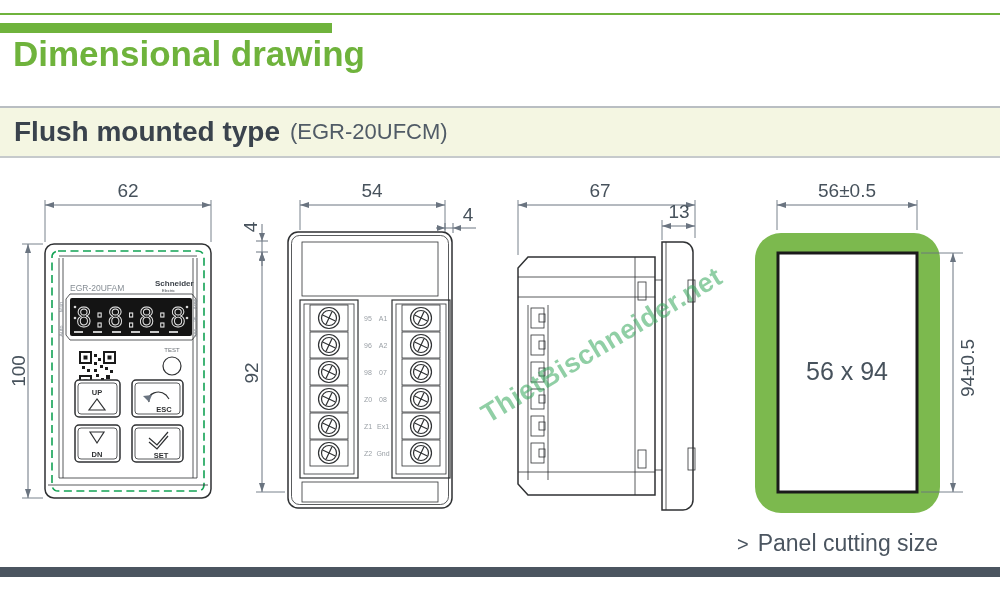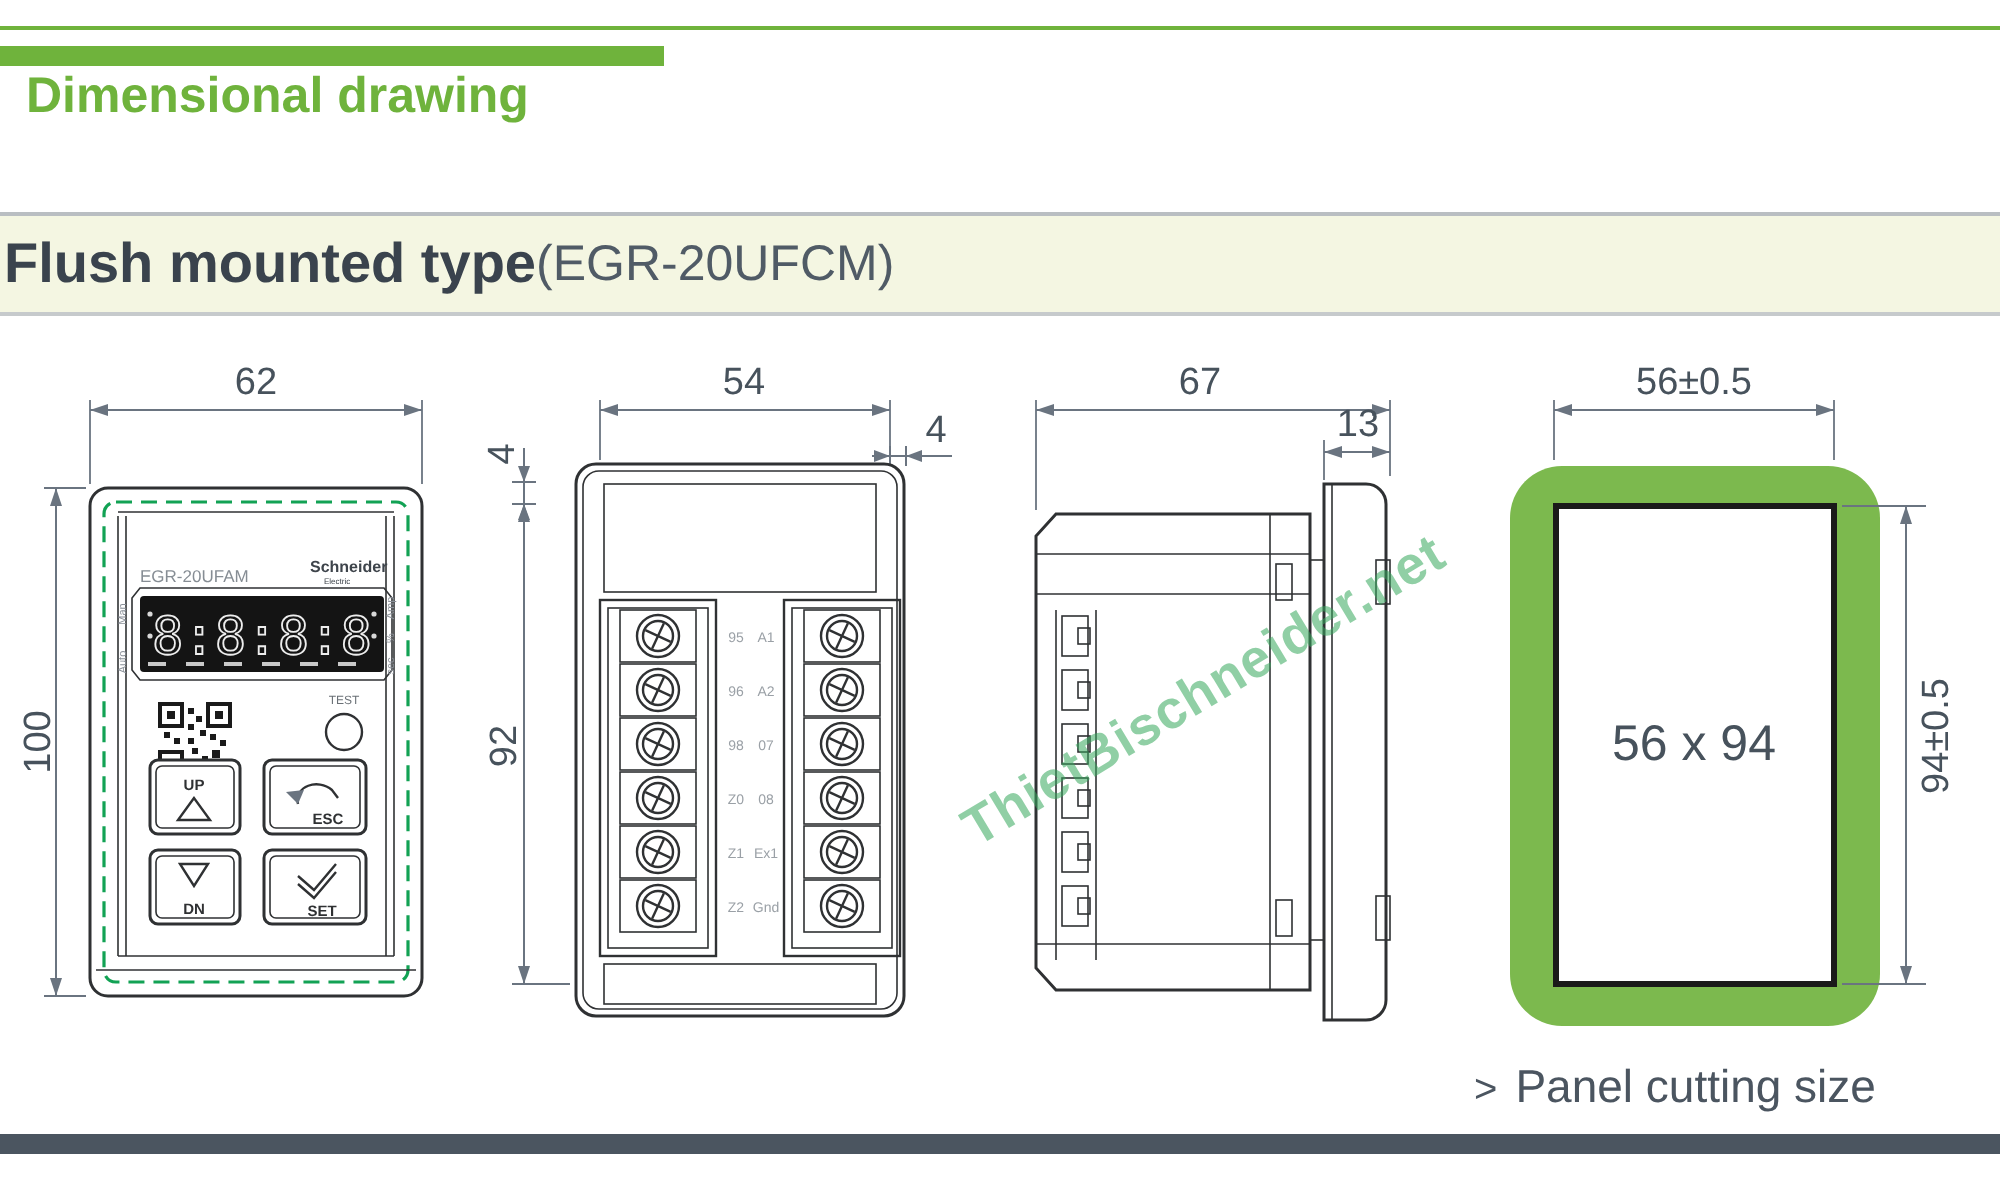--- a/index.html
+++ b/index.html
@@ -3,29 +3,29 @@
 <meta charset="utf-8">
 <style>
   html,body { margin:0; padding:0; background:#ffffff; }
   .page {
     position:relative; width:1000px; height:600px; background:#ffffff;
     font-family:"Liberation Sans", sans-serif; overflow:hidden;
   }
   
   .top-thin-line { position:absolute; top:13px; left:0; width:1000px; height:2px; background:#6fb33c; }
   .top-thick-bar { position:absolute; top:23px; left:0; width:332px; height:10px; background:#6fb33c; }
-  .page-title { position:absolute; top:34px; left:13px; font-size:25px; font-weight:700; color:#6fb33c; }
+  .page-title { position:absolute; top:34px; left:13px; font-size:35px; font-weight:700; color:#6fb33c; }
   
   .subheader {
     position:absolute; top:106px; left:0; width:1000px; height:52px;
     background:#f4f6e2; border-top:2px solid #b9bec2; border-bottom:2px solid #c6cacc;
-    display:flex; align-items:center; box-sizing:border-box; padding-left:2px;
+    display:flex; align-items:center; box-sizing:border-box; padding-left:14px;
   }
   .subheader .sub-title { font-size:28px; font-weight:700; color:#3a434d; }
-  .subheader .sub-model { font-size:25px; font-weight:400; color:#505b66; }
+  .subheader .sub-model { font-size:22px; font-weight:400; color:#505b66; margin-left:10px; }
   
   svg { position:absolute; overflow:visible; }
   .dim-line { stroke:#6a7480; stroke-width:1; fill:none; }
   .ext-line { stroke:#6a7480; stroke-width:0.9; fill:none; }
   .tick { stroke:#6a7480; stroke-width:1; }
   .ahead { fill:#6a7480; }
   .draw  { stroke:#2f3133; fill:#ffffff; stroke-width:1.5; }
   .draw-nf { stroke:#2f3133; fill:none; stroke-width:1.2; }
   .draw-thin { stroke:#2f3133; fill:none; stroke-width:0.8; }
   .dash-green { stroke:#12a254; stroke-width:1.6; fill:none; stroke-dasharray:8 4.5; }

